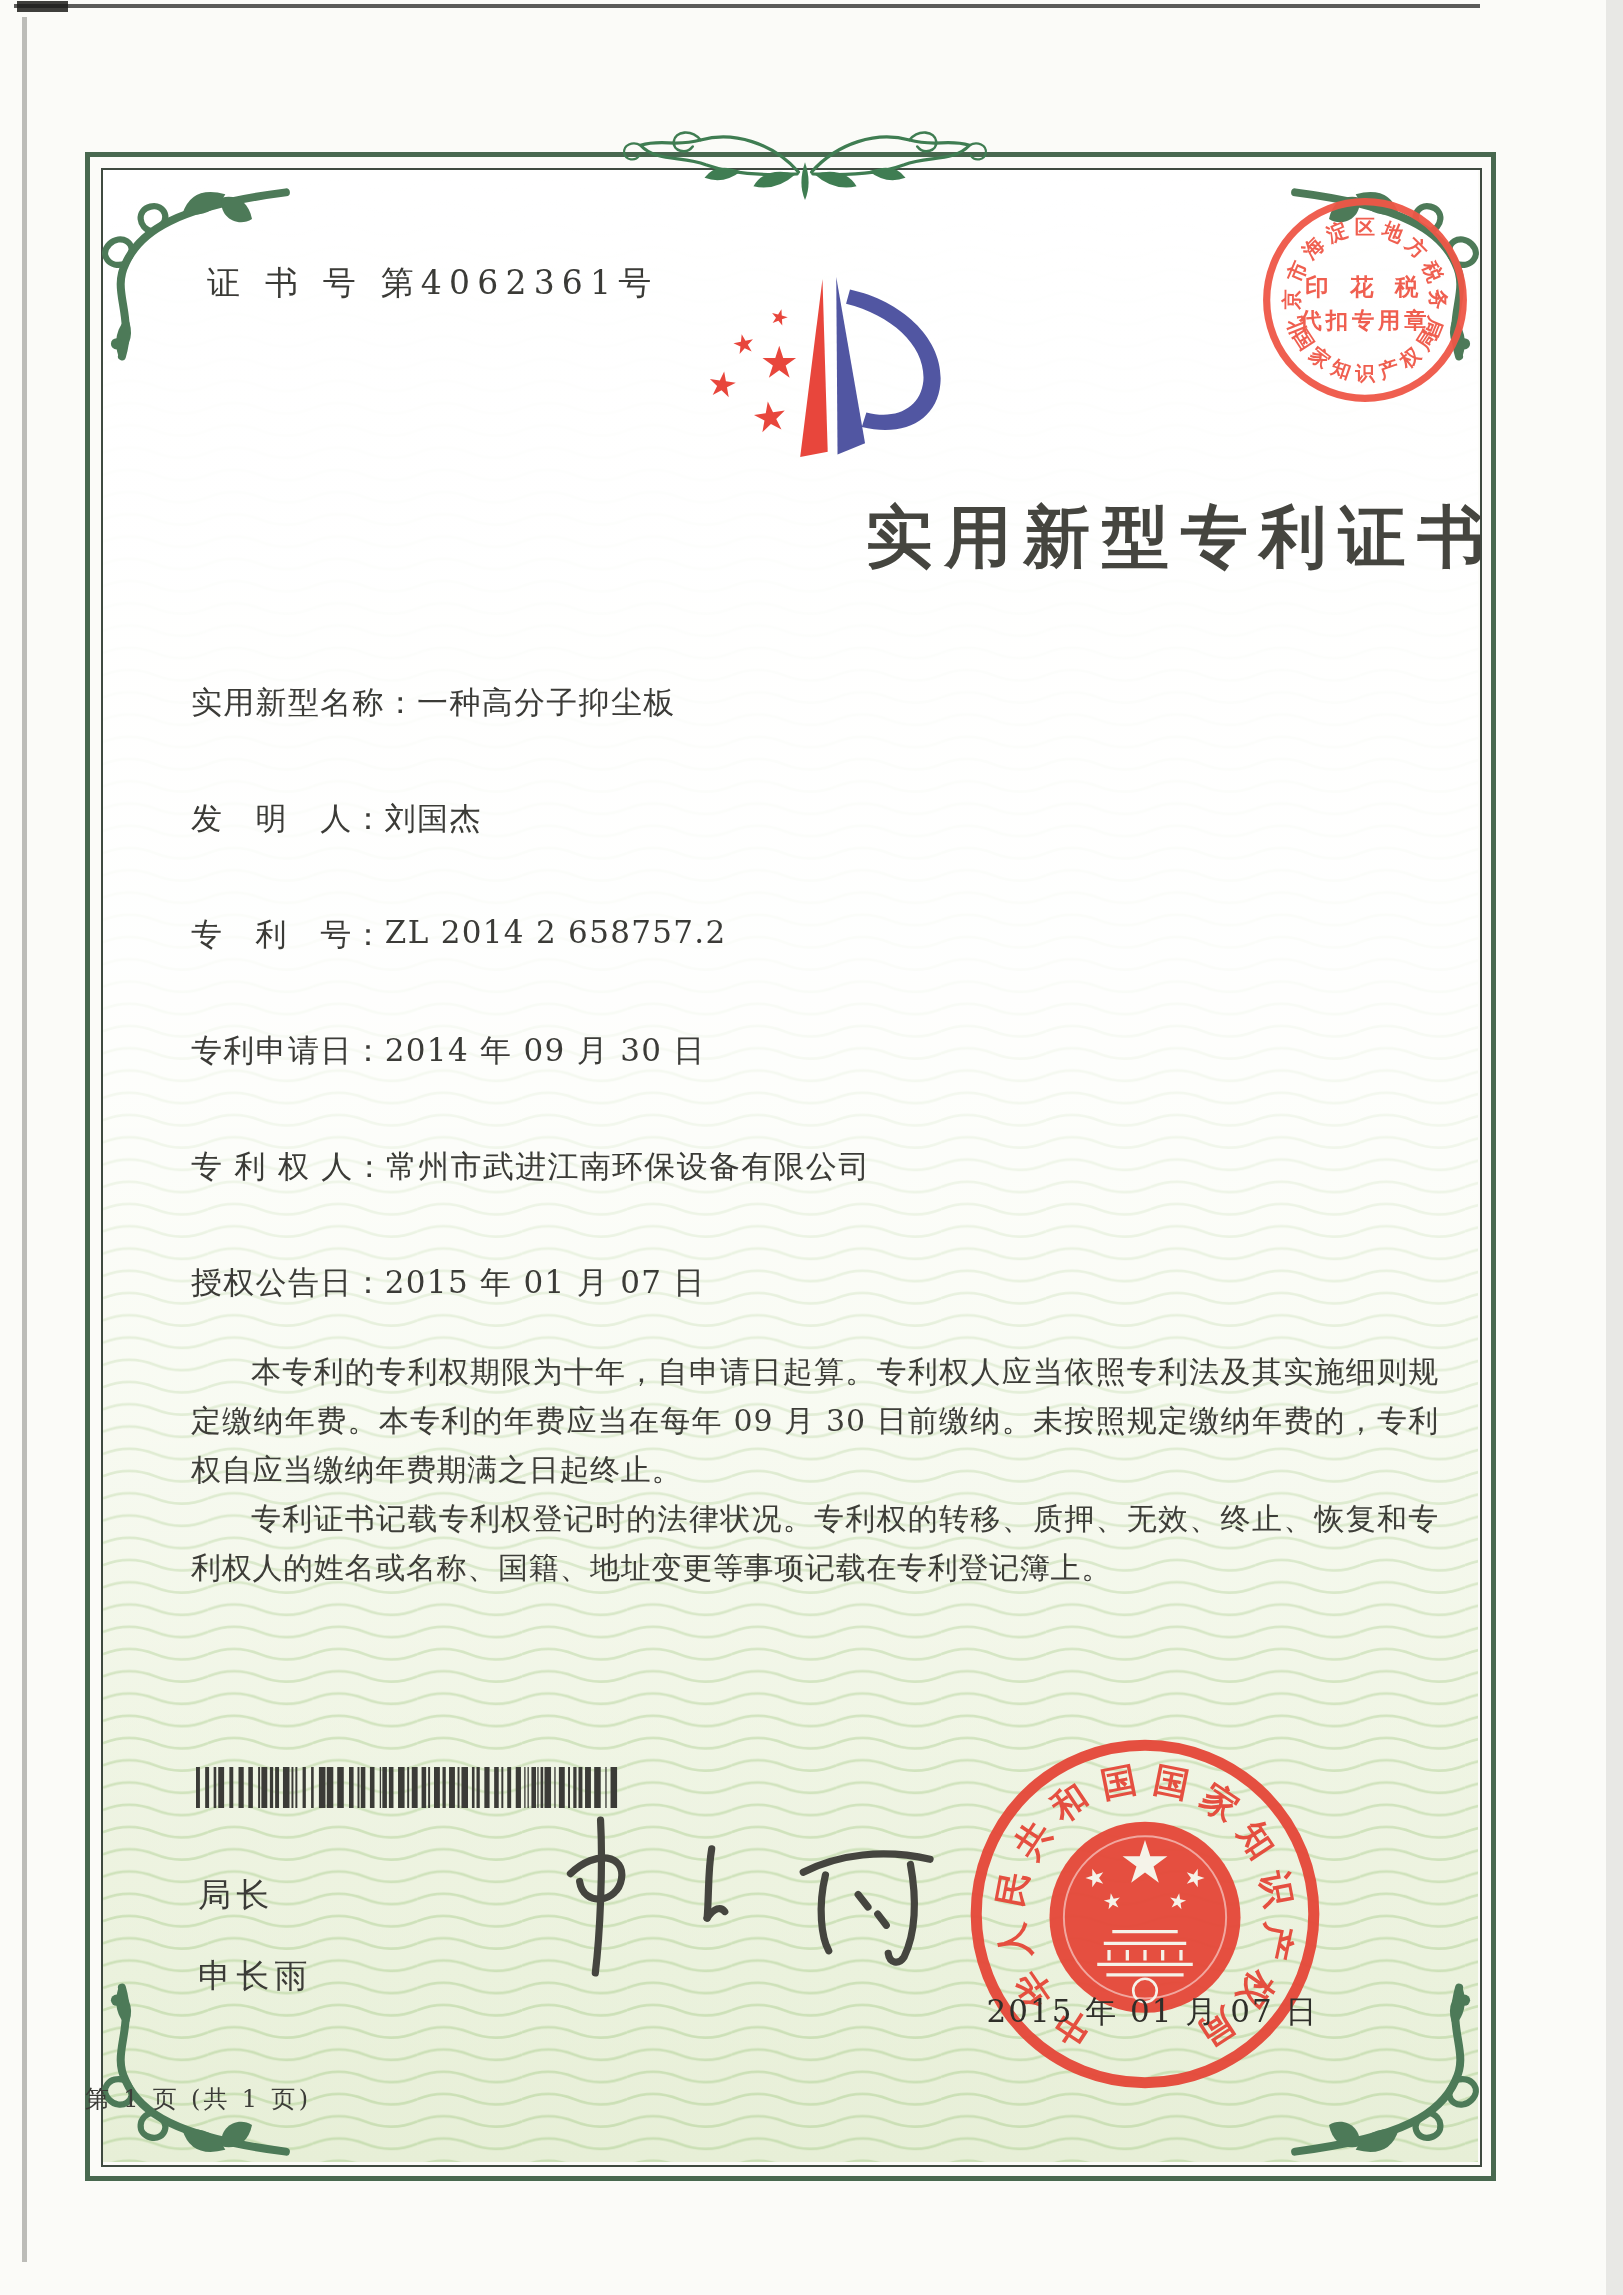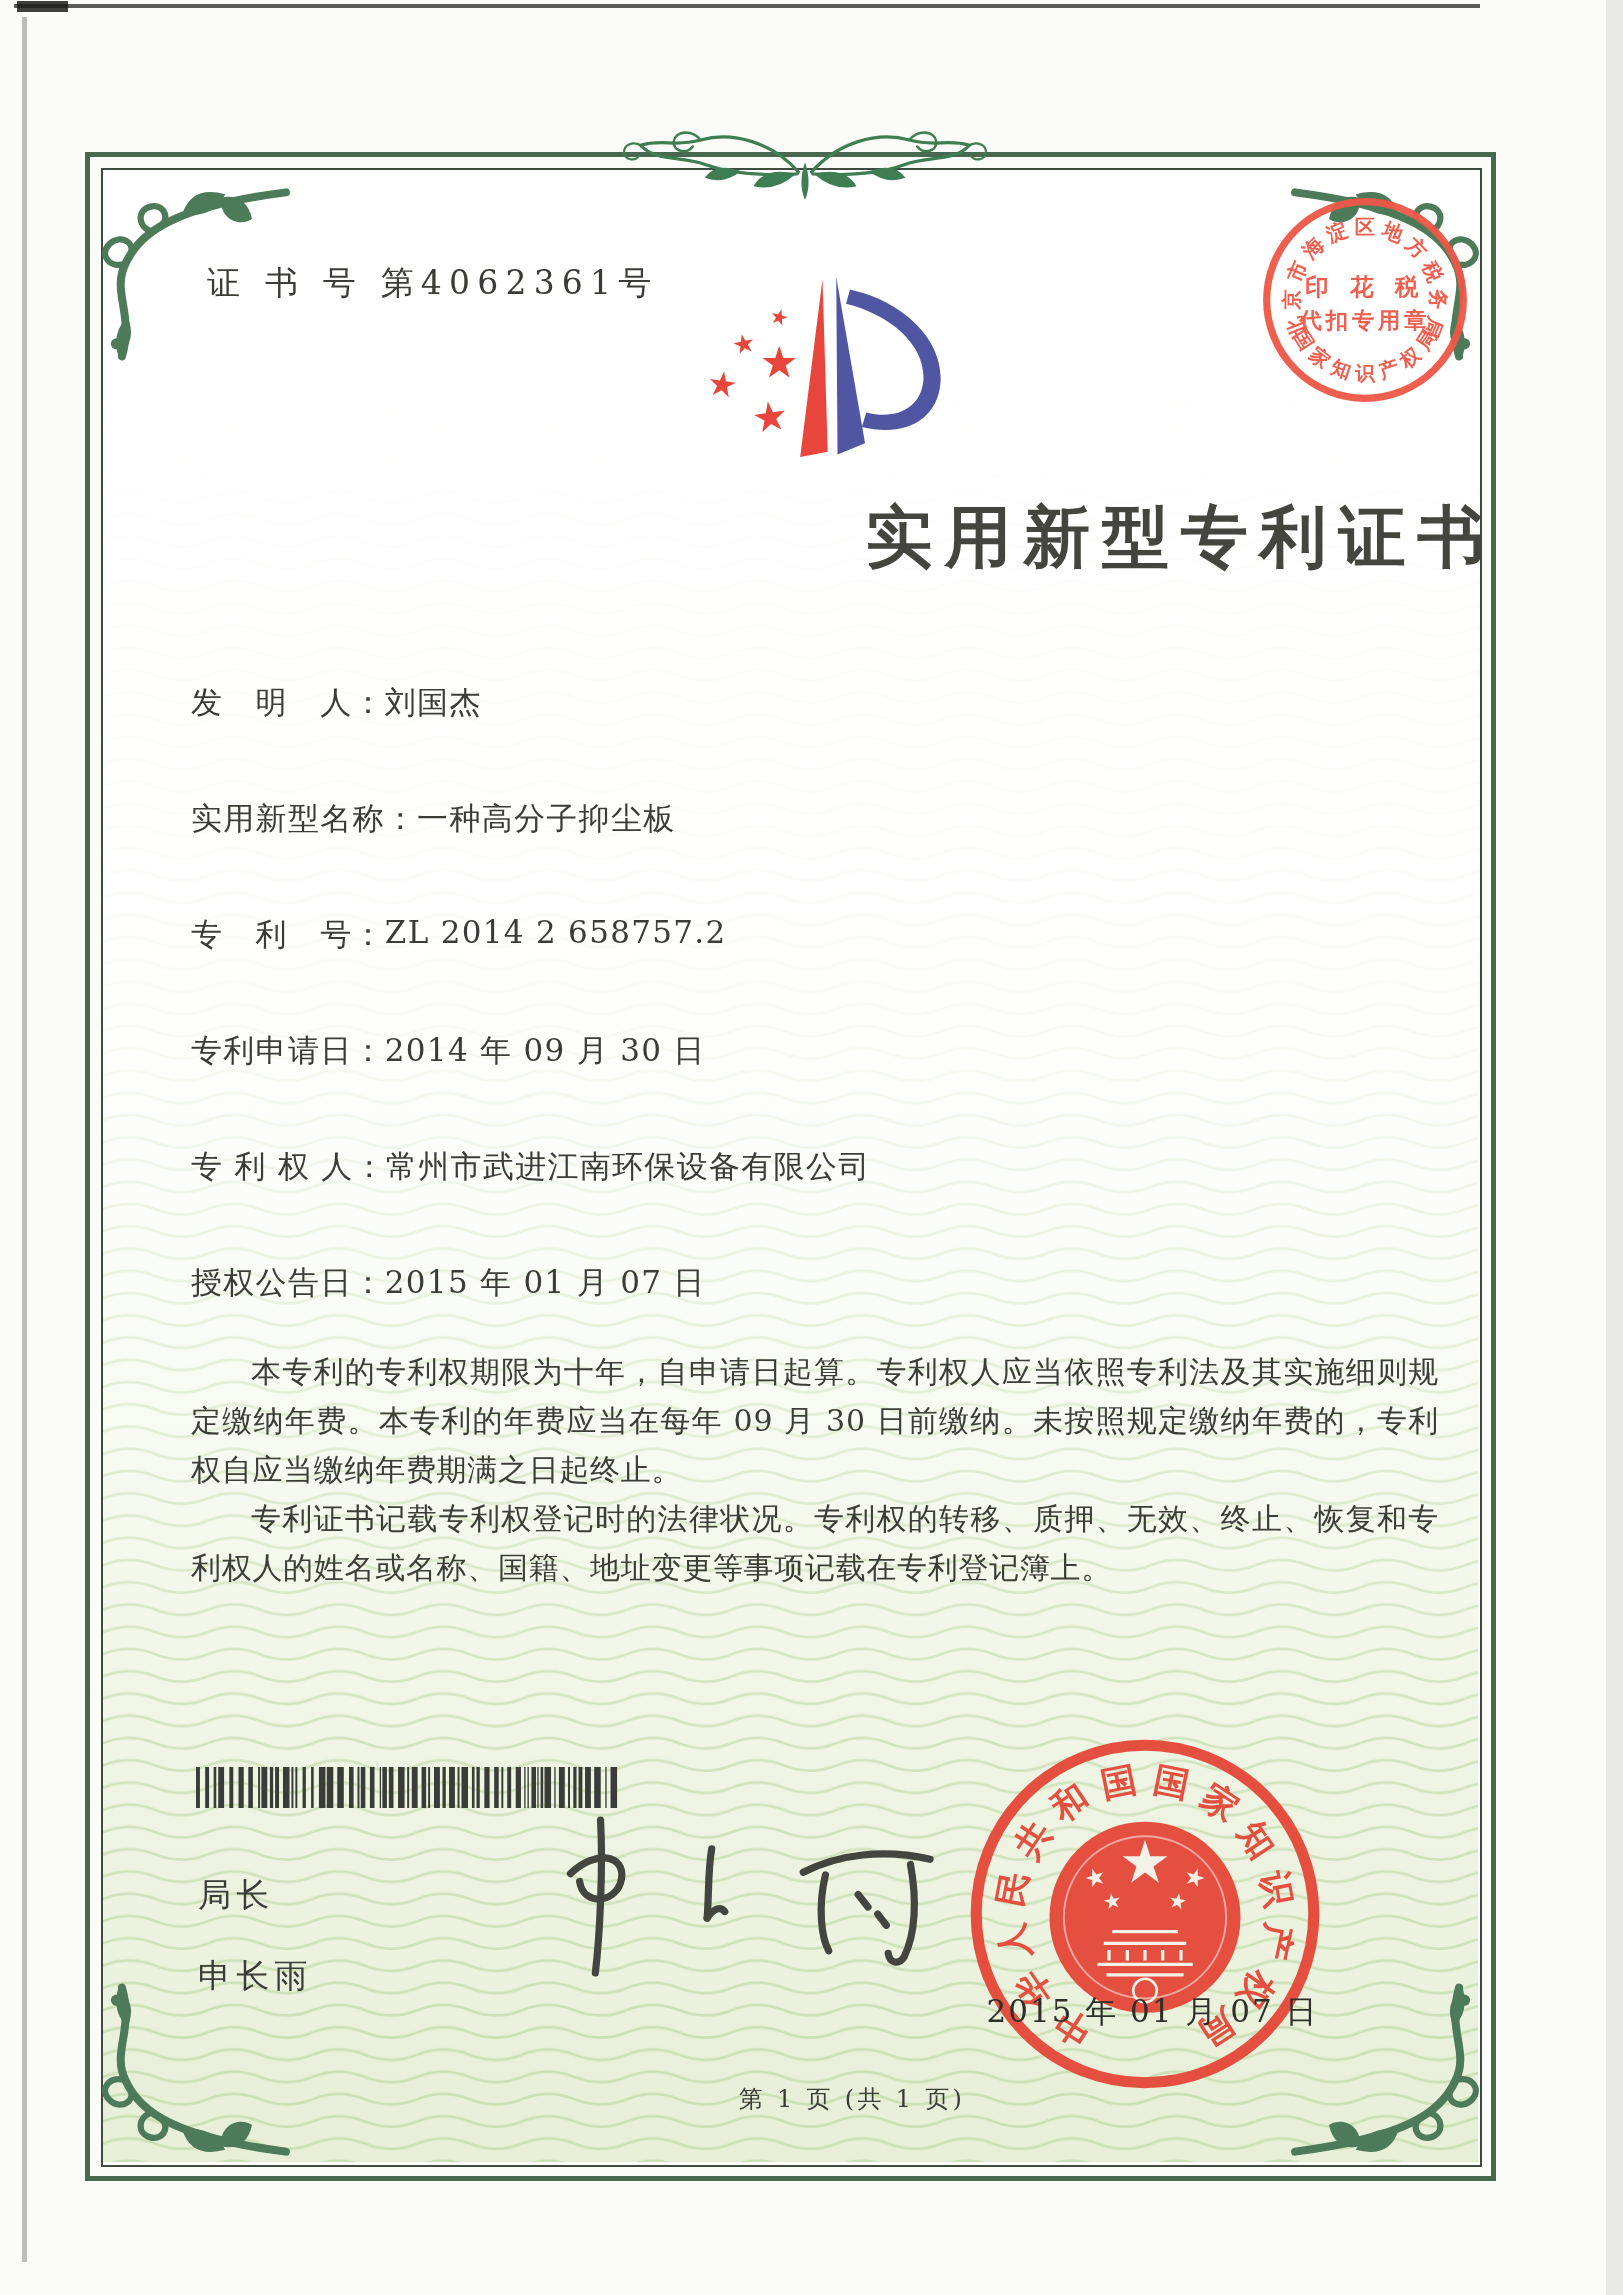--- a/index.html
+++ b/index.html
@@ -39,21 +39,21 @@
   #body-text{left:191px;top:1347px;width:1248px;z-index:4;font-size:30px;line-height:49px;
              letter-spacing:0.7px;text-align:justify;color:#3d3d38;}
   #body-text p{margin:0;text-indent:2em;}
   #barcode{left:196px;top:1767px;width:425px;height:41px;z-index:4;}
   #officer{left:198px;top:1854px;z-index:4;font-size:33px;letter-spacing:5.2px;line-height:81px;}
   #signature{left:543px;top:1808px;width:425px;height:177px;z-index:5;}
   #grant-seal{left:952px;top:1721px;width:386px;height:386px;z-index:5;opacity:.96;}
   #seal-date{left:969px;top:1991px;width:367px;text-align:center;font-size:31px;
              letter-spacing:2px;color:#2f2f2a;z-index:6;}
   #tax-stamp{left:1247px;top:182px;width:236px;height:236px;z-index:5;opacity:.95;}
-  #footer-page{left:85px;top:2083px;width:1534px;text-align:center;font-size:24px;
+  #footer-page{left:85px;top:2083px;width:1534px;font-size:24px;
                letter-spacing:3.3px;color:#3c3c38;z-index:4;}
 </style>
 </head>
 <body>
 
 <div id="page">
 
   <svg id="interior-bg" class="abs" viewBox="0 0 2100 3044" preserveAspectRatio="none">
     <defs>
       <pattern id="wave" width="160" height="34" patternUnits="userSpaceOnUse">
@@ -135,26 +135,26 @@
       <use href="#lstar" transform="translate(150,165) scale(27)"></use>
       <use href="#lstar" transform="translate(63,198) rotate(8) scale(21)"></use>
       <use href="#lstar" transform="translate(136,248) rotate(-8) scale(25)"></use>
     </g>
   </svg>
 
   <div id="doc-title" class="abs">实用新型专利证书</div>
 
   <div id="fields" class="abs ink">
     <div class="field-row">
+      <span class="lab">实用新型名称：</span>
+        <span class="val">一种高分子抑尘板</span>
+    </div>
+    <div class="field-row">
       <span class="lab">发　明　人：</span>
         <span class="val">刘国杰</span>
-    </div>
-    <div class="field-row">
-      <span class="lab">实用新型名称：</span>
-        <span class="val">一种高分子抑尘板</span>
     </div>
     <div class="field-row">
       <span class="lab">专　利　号：</span>
         <span class="val">ZL 2014 2 658757.2</span>
     </div>
     <div class="field-row">
       <span class="lab">专利申请日：</span>
         <span class="val">2014 年 09 月 30 日</span>
     </div>
     <div class="field-row">

